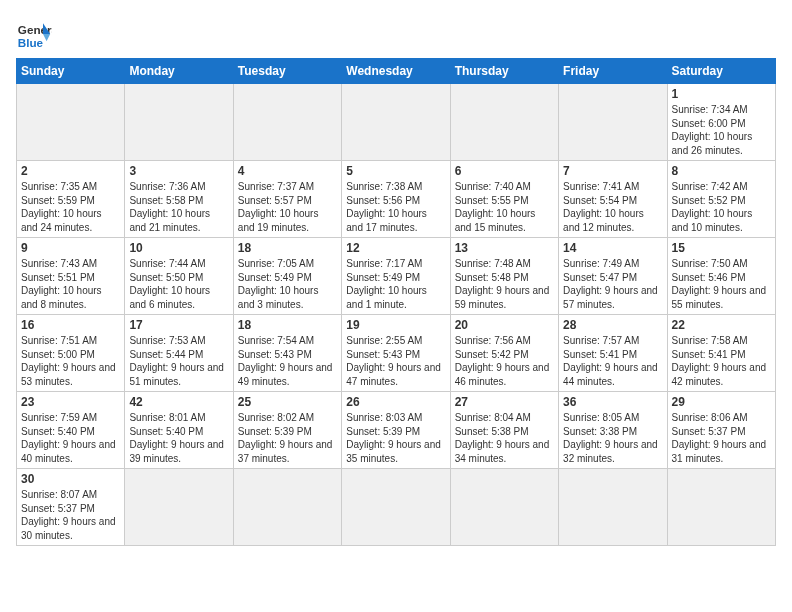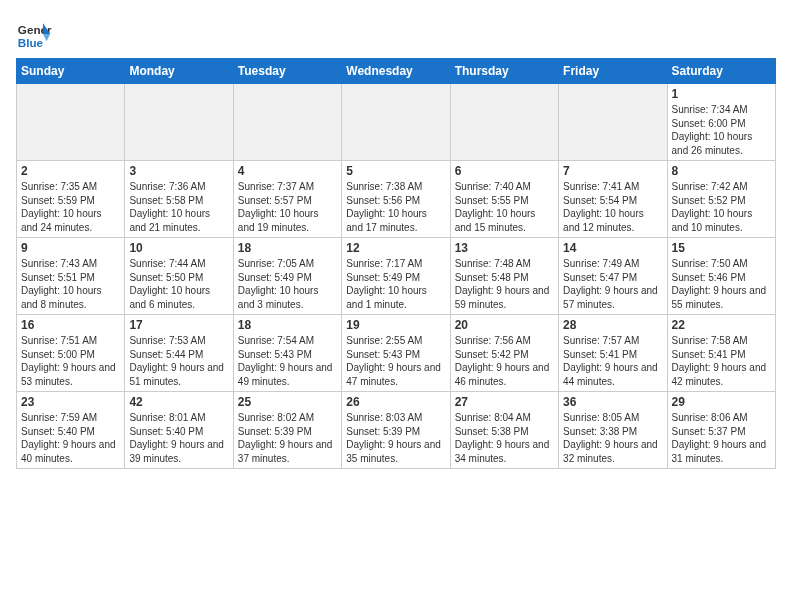--- a/index.html
+++ b/index.html
@@ -329,15 +329,30 @@
 and 32 minutes.</div>
           </td>
           <td>
             <span class="day-num">29</span>
             <div class="day-info">Sunrise: 8:06 AM
 Sunset: 5:37 PM
 Daylight: 9 hours
 and 31 minutes.</div>
           </td>
         </tr>
+        <tr class="last-row">
+          <td>
+            <span class="day-num">30</span>
+            <div class="day-info">Sunrise: 8:07 AM
+Sunset: 5:37 PM
+Daylight: 9 hours
+and 30 minutes.</div>
+          </td>
+          <td class="empty"></td>
+          <td class="empty"></td>
+          <td class="empty"></td>
+          <td class="empty"></td>
+          <td class="empty"></td>
+          <td class="empty"></td>
+        </tr>
       </tbody>
   </table>
 </div>
 
 </body></html>

